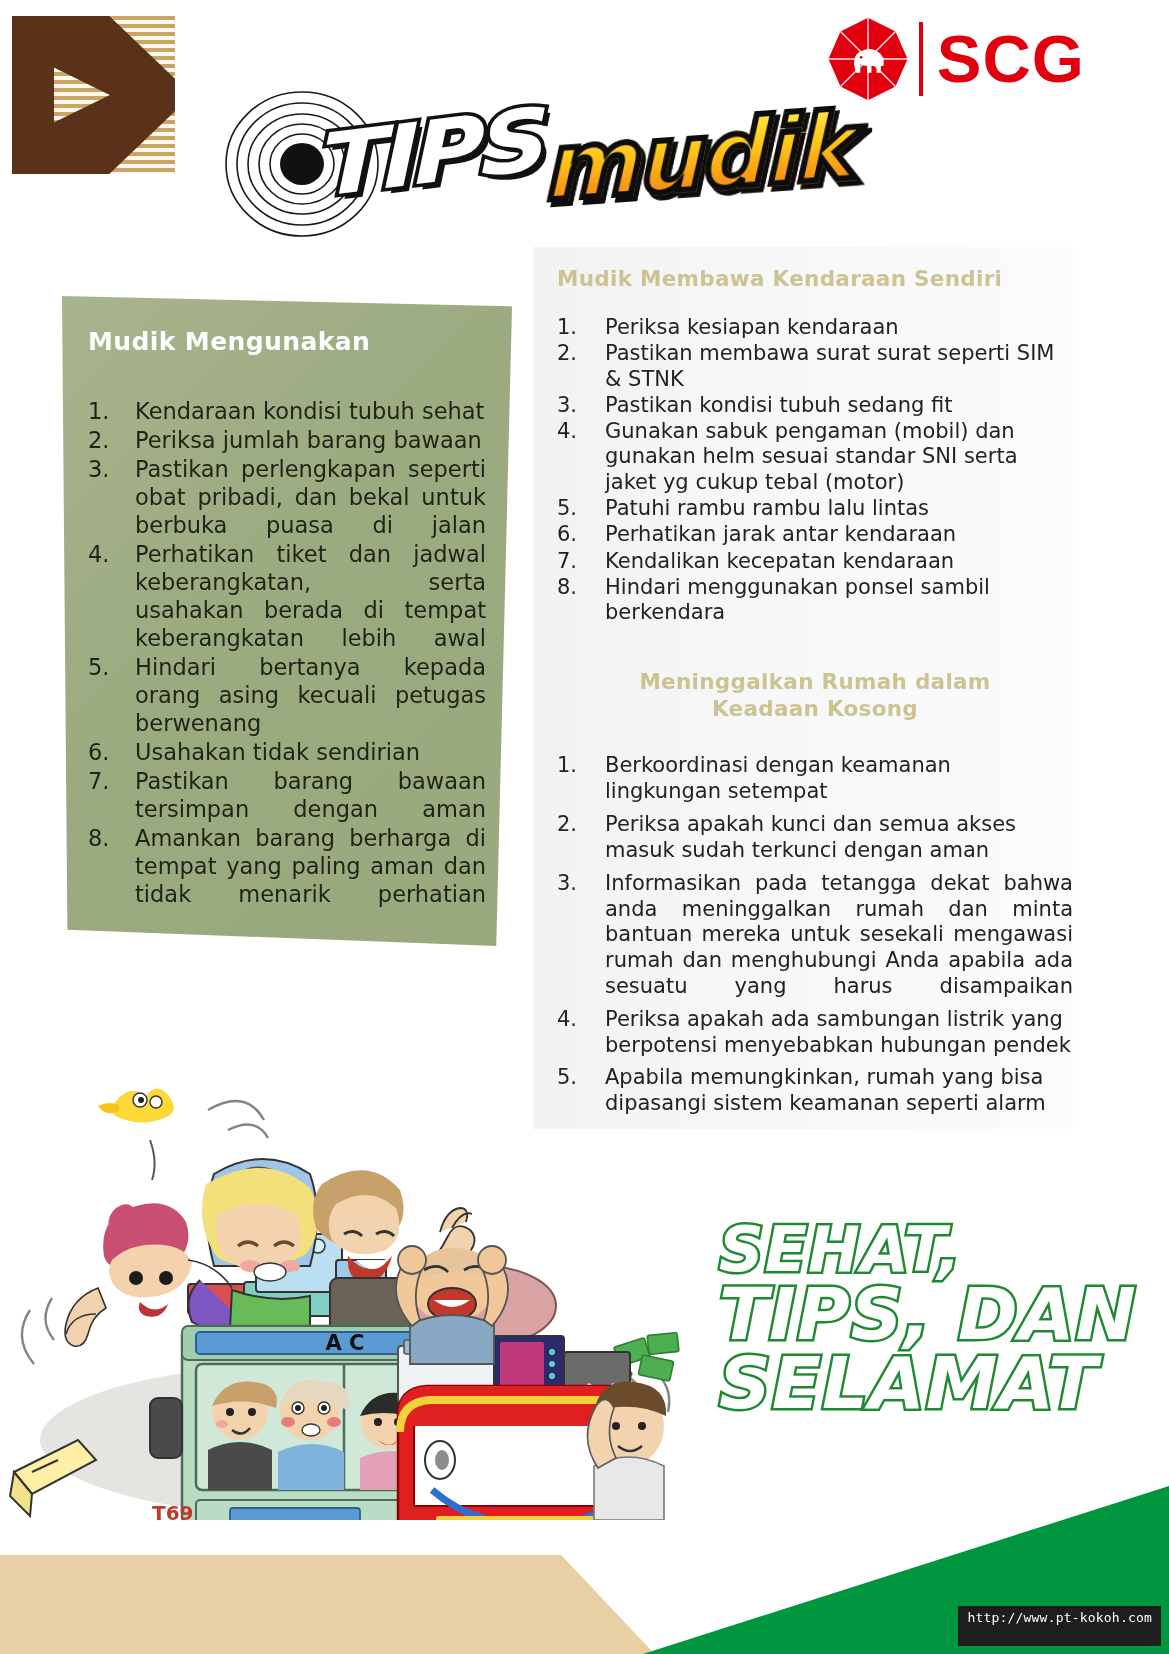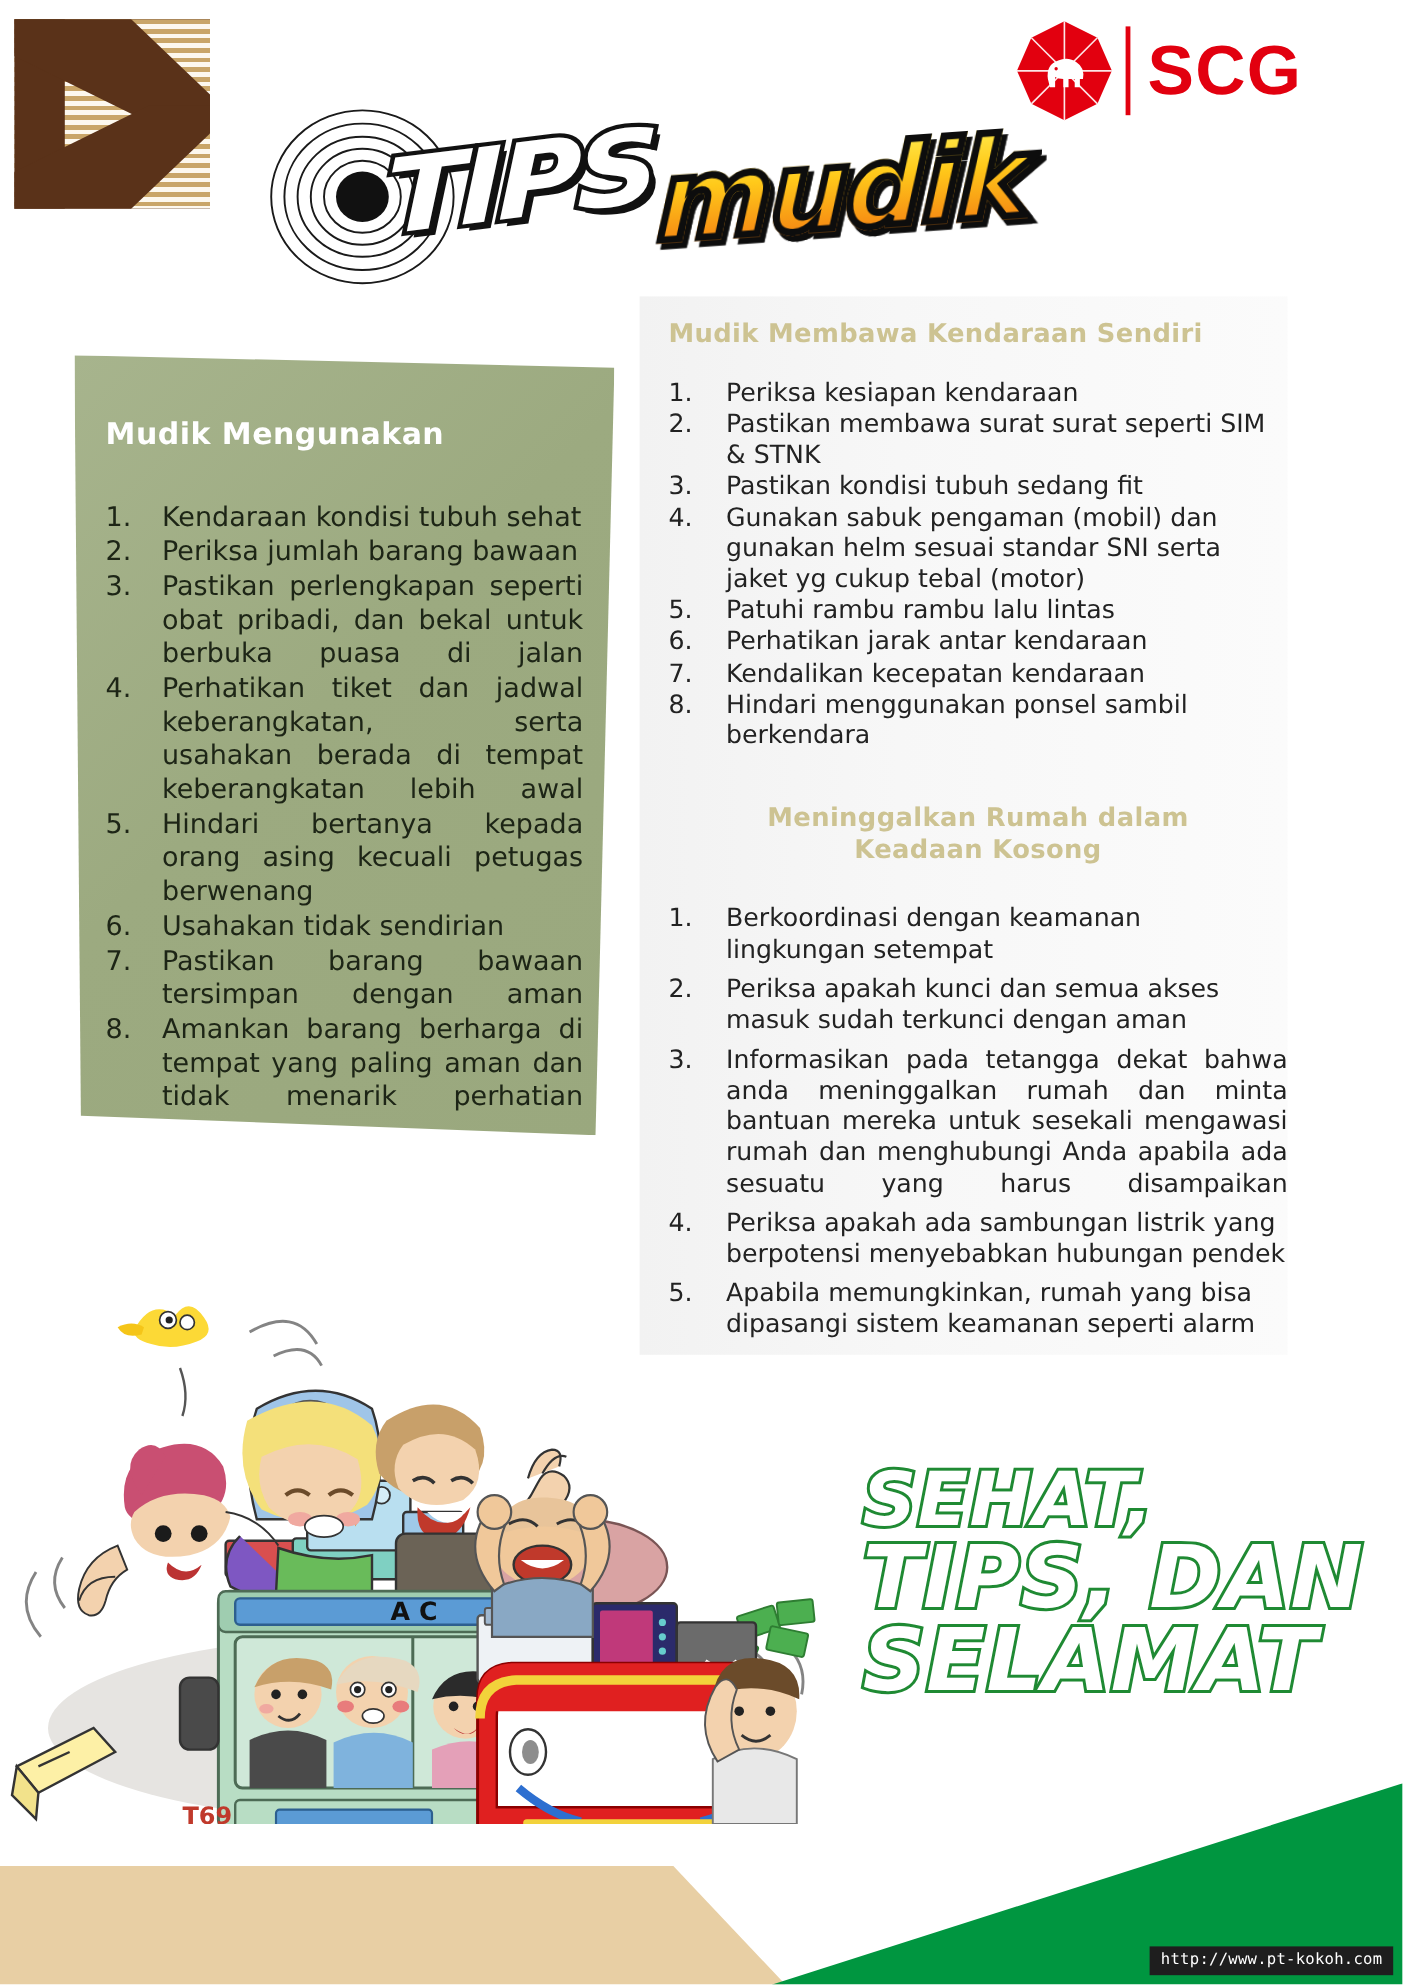--- a/index.html
+++ b/index.html
@@ -60,33 +60,33 @@
     paint-order: stroke fill;
     transform: rotate(-4deg) skewX(-6deg);
     filter: drop-shadow(4px 5px 0 #0d0d0d);
     white-space: nowrap;
   }
 
   
   .scg { position: absolute; right: 84px; top: 16px; display: flex; align-items: center; gap: 0; }
   .scg-mark { width: 86px; height: 86px; position: relative; }
   .scg-bar { width: 4px; height: 74px; background: #e2000f; margin: 0 14px 0 8px; }
-  .scg-text { font-size: 58px; font-weight: bold; color: #e2000f; letter-spacing: 1px; line-height: 0.95; font-family: "Liberation Sans", sans-serif; }
+  .scg-text { font-size: 67px; font-weight: bold; color: #e2000f; letter-spacing: 1px; line-height: 0.95; font-family: "Liberation Sans", sans-serif; }
 
   
   .green-panel {
     position: absolute; left: 62px; top: 296px; width: 450px; height: 650px;
     background: linear-gradient(135deg, #a7b48d 0%, #9caa80 45%, #9aa87e 100%);
     clip-path: polygon(0 0, 100% 1.6%, 96.5% 100%, 1.2% 97.5%);
     box-shadow: 2px 3px 6px rgba(0,0,0,0.12);
     padding: 26px 26px 20px 26px;
   }
   .green-title {
     color: #ffffff; font-size: 25px; font-weight: bold; line-height: 1.62;
-    letter-spacing: 0.4px; margin-bottom: 34px; margin-top: 20px;
+    letter-spacing: 0.4px; margin-bottom: 34px;
   }
   .green-list { list-style: none; }
   .green-list li {
     display: flex; color: #1d2516; font-size: 22.5px; line-height: 1.245;
     margin-bottom: 1px;
   }
   .green-list .num { width: 47px; flex: 0 0 47px; }
   .green-list .txt { flex: 1 1 auto; text-align: justify; text-align-last: left; }
   .green-list li.j .txt { text-align-last: justify; }
 
@@ -135,21 +135,21 @@
   }
   .band-sand {
     position: absolute; left: 0; bottom: 0; width: 1169px; height: 150px;
     background: #e8cfa4;
     clip-path: polygon(0 34%, 48% 34%, 56% 100%, 0 100%);
   }
   .url-box {
     position: absolute; right: 8px; bottom: 8px;
     background: #1e1e1e; color: #ffffff;
     font-family: "DejaVu Sans Mono", "Liberation Mono", monospace;
-    font-size: 13px; padding: 4px 9px 5px 9px; letter-spacing: 0.2px;
+    font-size: 13px; padding: 4px 9px 21px 9px; letter-spacing: 0.2px;
   }
 </style>
 </head>
 <body>
 
 <div class="poster">
 
   <div class="k-logo">
     <div class="stripes"></div>
     <div class="blk-left"></div>

